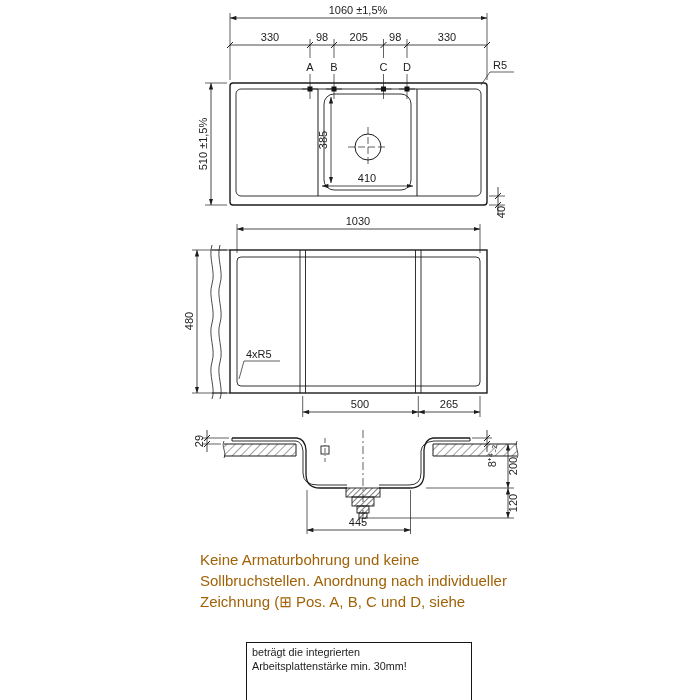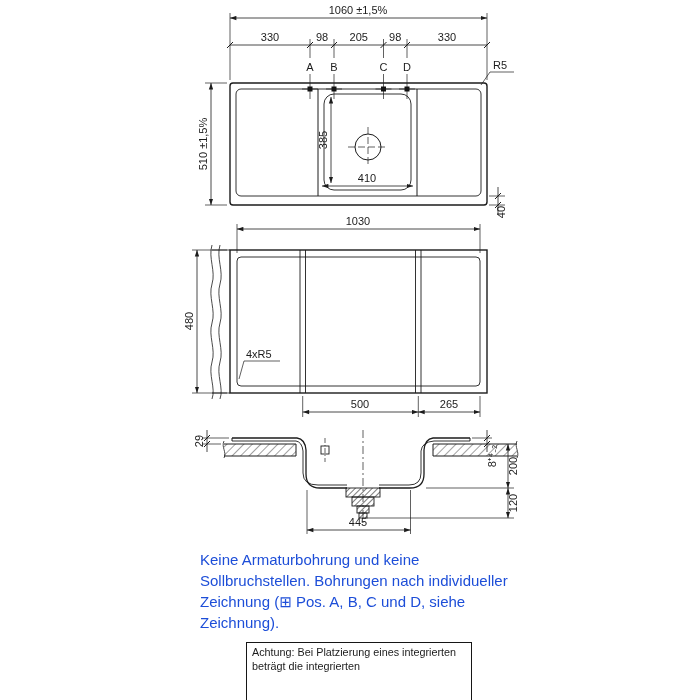--- a/index.html
+++ b/index.html
@@ -7,21 +7,21 @@
     position:relative;width:580px;height:700px;background:#fff;overflow:hidden;
     font-family:"Liberation Sans",sans-serif;color:#222;text-decoration:underline;
   }
   svg{position:absolute;left:0;top:0;}
   svg text{
     font-family:"Liberation Sans",sans-serif;
     font-size:11px;fill:#1c1c1c;
   }
   .notes{
     position:absolute;left:200px;top:549px;
-    font-size:15px;line-height:21px;color:#1d4ed8;white-space:nowrap;
+    font-size:15px;line-height:21px;color:#a16207;white-space:nowrap;
   }
   .attention{
     position:absolute;left:246px;top:642px;width:226px;height:70px;
     border:1.5px solid #161616;background:#fff;
     padding:3px 5px;box-sizing:border-box;
     font-size:10.8px;line-height:13.8px;color:#1c1c1c;white-space:nowrap;
   }
 </style>
 </head>
 <body>
@@ -266,23 +266,22 @@
       <line x1="307" y1="490" x2="307" y2="534" stroke-width="0.7"></line>
       <line x1="410.5" y1="490" x2="410.5" y2="534" stroke-width="0.7"></line>
       <line x1="307" y1="530" x2="410.5" y2="530" stroke-width="0.8" marker-start="url(#arrS)" marker-end="url(#arrE)"></line>
       <text x="358" y="526" text-anchor="middle" stroke="none" fill="#1c1c1c">445</text>
     </g>
   </g>
 </svg>
 
 <div class="notes">
   <div>Keine Armaturbohrung und keine</div>
-  <div>Sollbruchstellen. Bohrungen nach individueller</div>
+  <div>Sollbruchstellen. Anordnung nach individueller</div>
   <div>Zeichnung (⊞ Pos. A, B, C und D, siehe</div>
-  <div>Zeichnung).</div>
 </div>
 
 <div class="attention">
-  <div>Achtung: Bei Platzierung eines integrierten</div>
   <div>beträgt die integrierten</div>
+  <div>Arbeitsplattenstärke min. 30mm!</div>
 </div>
 
 </div>
 
 </body></html>

